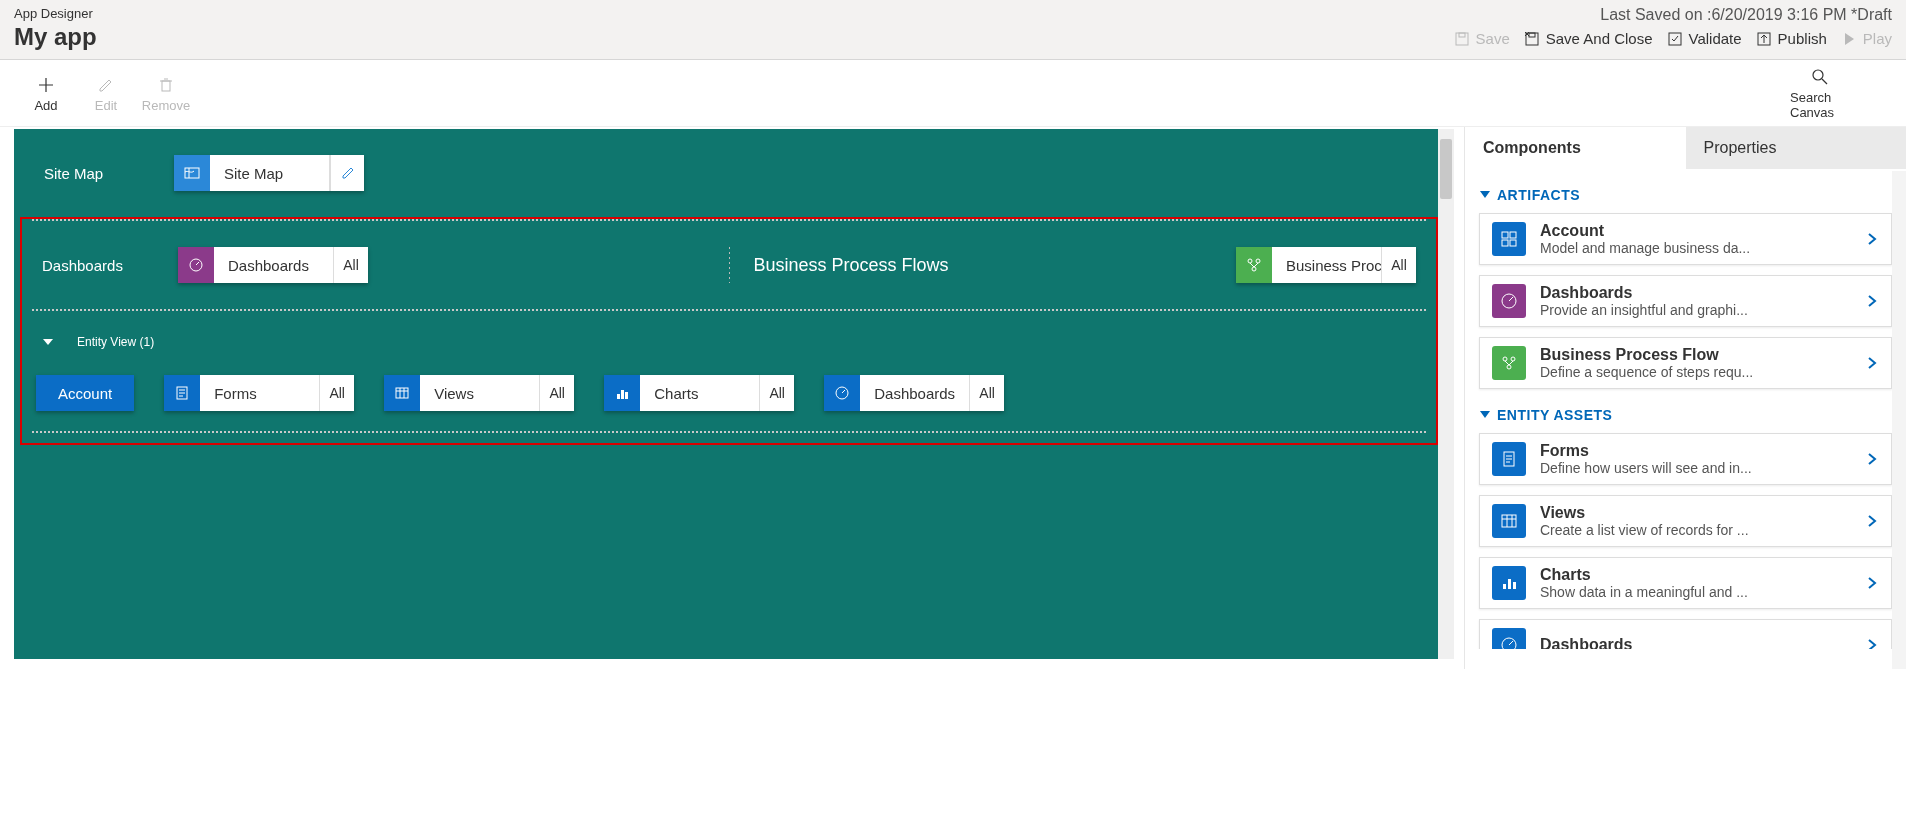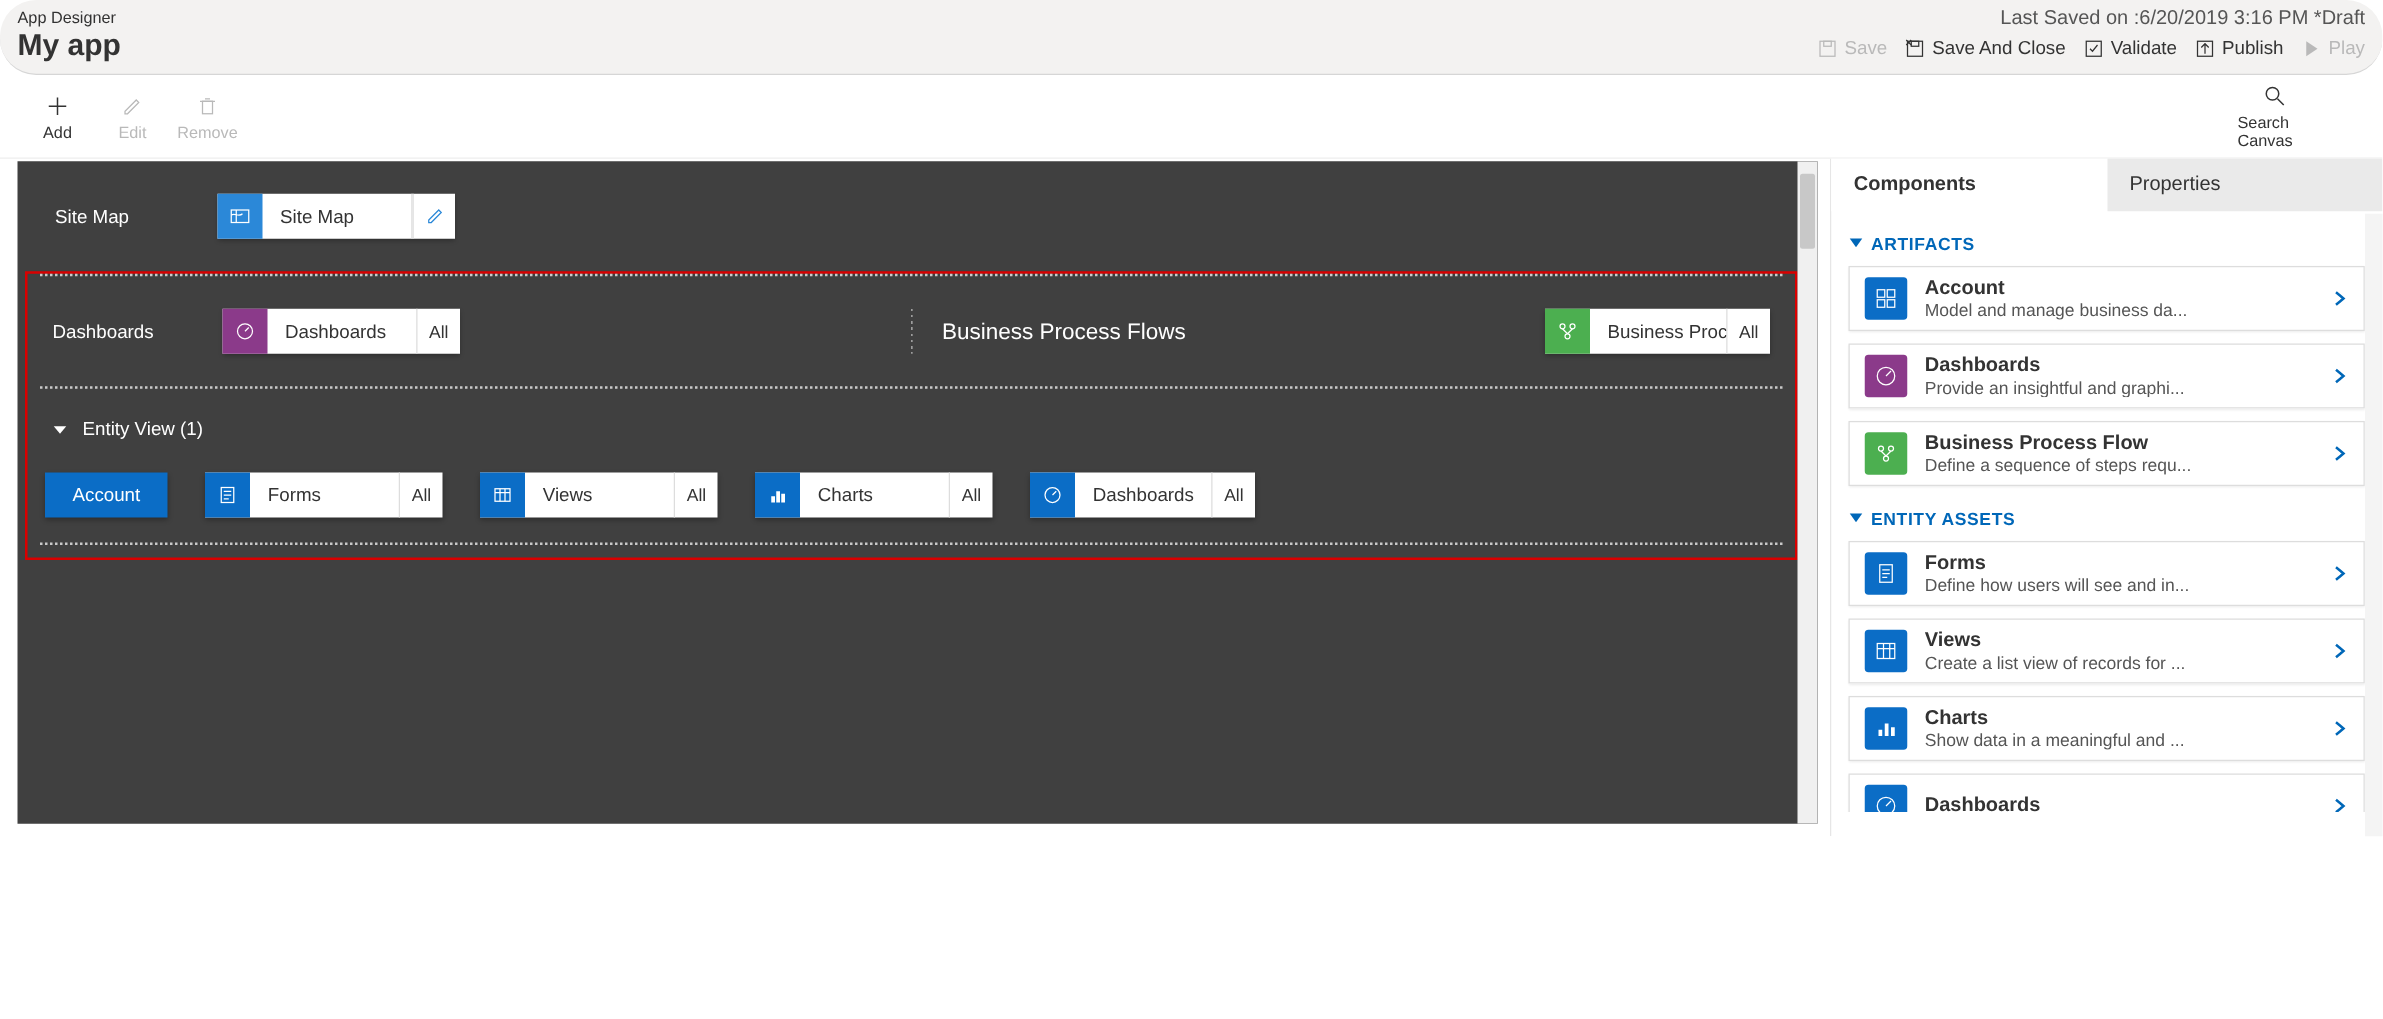--- a/index.html
+++ b/index.html
@@ -1,39 +1,39 @@
 <!DOCTYPE html>
 <html><head>
 <meta charset="utf-8">
 <style>
   * { box-sizing: border-box; margin: 0; padding: 0; font-family: "Segoe UI", Arial, sans-serif; }
   body { background: #fff; color: #333; font-size: 14px; }
 
   
-  .header { background: #f3f2f1; border-bottom: 1px solid #d6d6d6; padding: 6px 14px 8px; display: flex; justify-content: space-between; align-items: flex-start; border-radius: 29px; }
+  .header { background: #f3f2f1; border-bottom: 1px solid #d6d6d6; padding: 6px 14px 8px; display: flex; justify-content: space-between; align-items: flex-start; }
   .header-left .app-designer { font-size: 13px; color: #333; }
   .header-left .app-title { font-size: 24px; font-weight: 600; margin-top: 2px; }
   .header-right { text-align: right; }
   .last-saved { font-size: 16px; color: #555; margin-bottom: 6px; }
   .header-actions { display: flex; gap: 14px; align-items: center; }
   .header-action { display: inline-flex; align-items: center; gap: 6px; font-size: 15px; cursor: pointer; color: #333; }
   .header-action.disabled { color: #b9b9b9; }
   .header-action svg { width: 16px; height: 16px; }
 
   
   .ribbon { display: flex; align-items: center; padding: 8px 16px 6px; border-bottom: 1px solid #eee; }
   .ribbon-btn { display: flex; flex-direction: column; align-items: center; gap: 4px; width: 60px; cursor: pointer; font-size: 13px; color: #333; }
   .ribbon-btn.disabled { color: #b9b9b9; }
   .ribbon-btn svg { width: 18px; height: 18px; }
   .ribbon-spacer { flex: 1; }
 
   
   .main { display: flex; }
   .canvas-wrap { flex: 1; position: relative; padding: 2px 10px 10px 14px; }
-  .canvas { background: #404040; position: relative; height: 530px; overflow: hidden; }
+  .canvas { background: #0f766e; position: relative; height: 530px; overflow: hidden; }
   .canvas-scroll { position: absolute; right: 0; top: 0; bottom: 0; width: 16px; background: #f0f0f0; }
   .canvas-scroll .thumb { position: absolute; left: 2px; right: 2px; top: 10px; height: 60px; background: #c8c8c8; border-radius: 2px; }
 
   
   .section-row { display: flex; align-items: center; padding: 26px 30px; }
   .section-label { color: #fff; font-size: 15px; width: 130px; }
   .dotted-sep { border-top: 2px dotted #c9c9c9; margin: 0; }
 
   .tile { display: inline-flex; align-items: stretch; height: 36px; box-shadow: 0 2px 4px rgba(0,0,0,0.3); background: #fff; }
   .tile-icon { width: 36px; display: flex; align-items: center; justify-content: center; color: #fff; }
@@ -46,21 +46,21 @@
   .icon-bpf { background: #4caf50; }
   .icon-blue { background: #0b6dc6; }
   .icon-dash-blue { background: #0b6dc6; }
 
   .selected-area { border: 2px solid #d90000; margin: 0 16px 0 6px; padding: 0 10px 10px; }
 
   .bpf-row { display: flex; align-items: center; }
   .bpf-col { flex: 1; display: flex; align-items: center; gap: 24px; }
   .divider-v { width: 1px; height: 36px; background: repeating-linear-gradient(#bbb, #bbb 2px, transparent 2px, transparent 5px); margin: 0 24px; }
 
-  .entity-header { display: flex; align-items: center; gap: 12px; padding: 24px 10px 20px; color: #fff; font-size: 15px; }
+  .entity-header { display: flex; align-items: center; gap: 23px; padding: 24px 10px 20px; color: #fff; font-size: 12px; }
   .entity-header svg { width: 12px; height: 12px; fill: #fff; }
 
   .entity-row { display: flex; gap: 30px; align-items: center; padding: 6px 4px 20px; }
   .account-btn { background: #0b6dc6; color: #fff; height: 36px; display: flex; align-items: center; padding: 0 22px; font-size: 15px; box-shadow: 0 2px 4px rgba(0,0,0,0.3); }
 
   
   .sidepanel { width: 442px; border-left: 1px solid #e6e6e6; background: #fff; position: relative; }
   .sp-tabs { display: flex; }
   .sp-tab { flex: 1; padding: 12px 18px; font-size: 16px; background: #eaeaea; cursor: pointer; }
   .sp-tab.active { background: #fff; font-weight: 600; }

